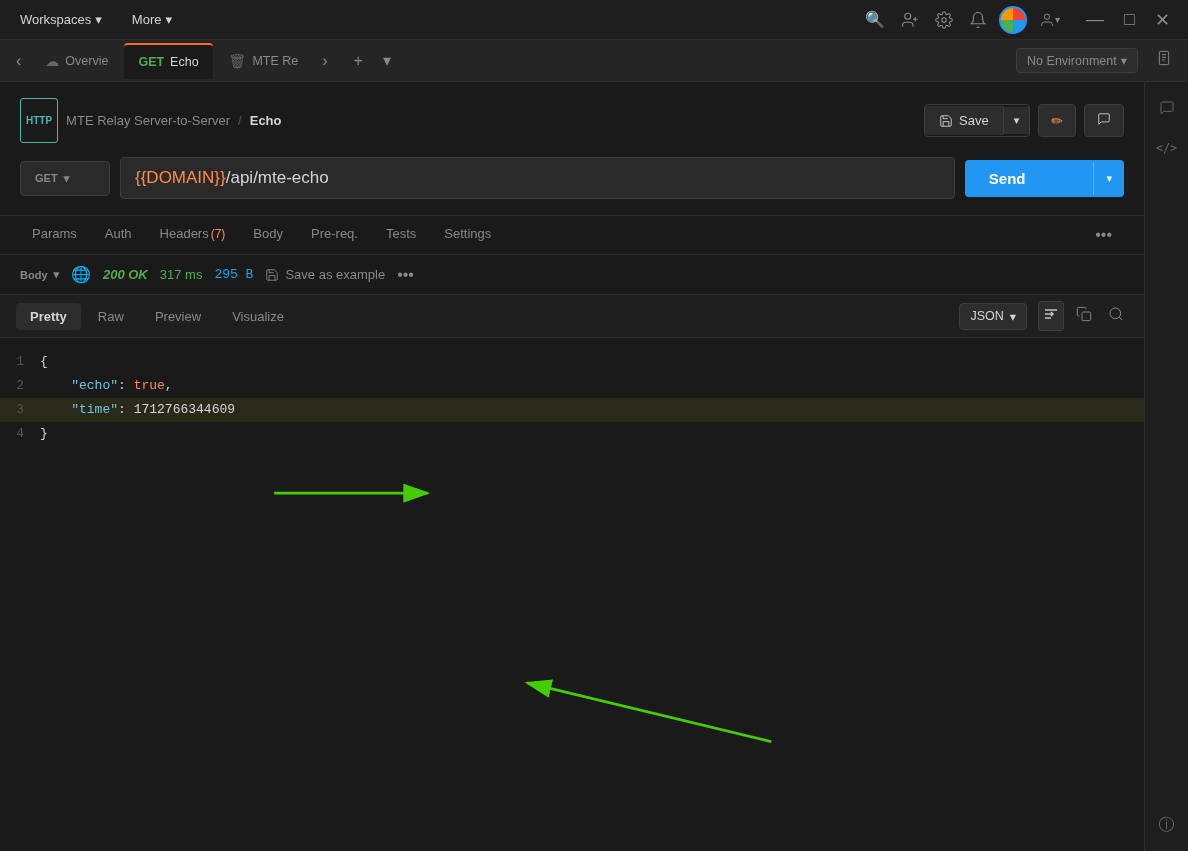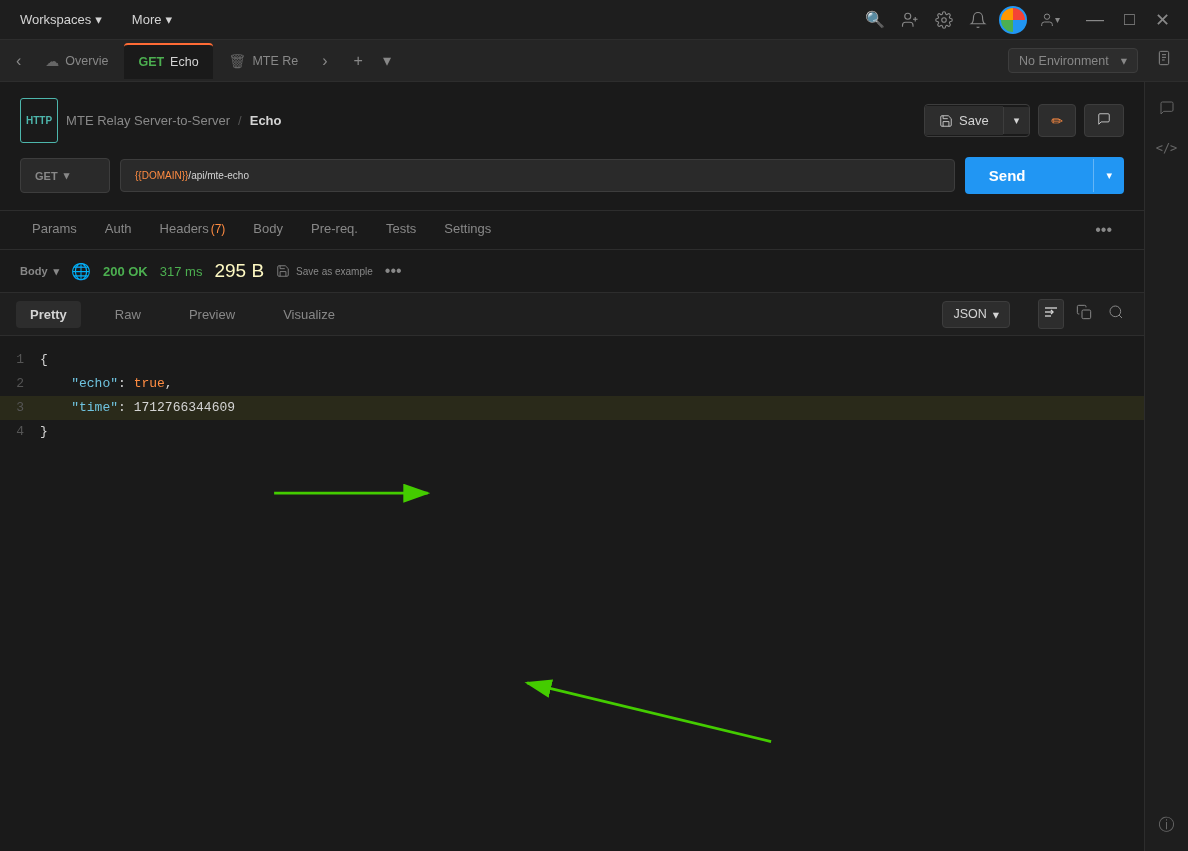--- a/index.html
+++ b/index.html
@@ -133,21 +133,21 @@
       border: none;
       color: #888;
       cursor: pointer;
       padding: 4px 8px;
       font-size: 16px;
     }
     .env-selector {
       margin-left: auto;
       display: flex;
       align-items: center;
-      gap: 12px;
+      gap: 4px;
       background: #2d2d2d;
       border: 1px solid #3d3d3d;
       border-radius: 4px;
       padding: 4px 10px;
       cursor: pointer;
       color: #888;
       font-size: 12.5px;
     }
     .history-btn {
       background: none;
@@ -243,21 +243,21 @@
       min-width: 90px;
     }
     .method-selector span { color: #888; font-size: 11px; }
     .url-input {
       flex: 1;
       background: #2a2a2a;
       border: 1px solid #3d3d3d;
       border-radius: 4px;
       padding: 10px 14px;
       color: #d4d4d4;
-      font-size: 10px;
+      font-size: 17px;
       outline: none;
     }
     .url-domain { color: #ff8c42; }
     .url-path { color: #d4d4d4; }
     .send-btn-group {
       display: flex;
       align-items: center;
       background: #2196f3;
       border-radius: 4px;
       overflow: hidden;
@@ -330,44 +330,44 @@
       cursor: pointer;
       font-size: 13px;
       font-weight: 600;
       color: #d4d4d4;
     }
     .body-selector span { color: #888; font-size: 11px; }
     .globe-icon {
       color: #888;
       font-size: 16px;
     }
-    .status-ok { color: #4caf50; font-weight: 600; font-size: 13px; }
+    .status-ok { color: #4caf50; font-weight: 600; font-size: 13px; font-style: italic; }
     .status-time { color: #4caf50; font-size: 13px; }
-    .status-size { color: #fef9c3; font-size: 19px; }
+    .status-size { color: #0ea5e9; font-size: 13px; font-family: Liberation Mono, monospace; }
     .save-example {
       display: flex;
       align-items: center;
       gap: 6px;
       cursor: pointer;
       color: #888;
-      font-size: 10px;
+      font-size: 13px;
     }
     .resp-more {
       color: #888;
       cursor: pointer;
       font-size: 16px;
     }
 
     
     .resp-tabs-bar {
       display: flex;
       align-items: center;
       padding: 6px 16px;
       background: #1f1f1f;
-      gap: 20px;
+      gap: 3px;
       border-bottom: 1px solid #2d2d2d;
     }
     .resp-tab {
       padding: 6px 14px;
       cursor: pointer;
       color: #888;
       font-size: 13px;
       border-radius: 4px;
     }
     .resp-tab.active {

